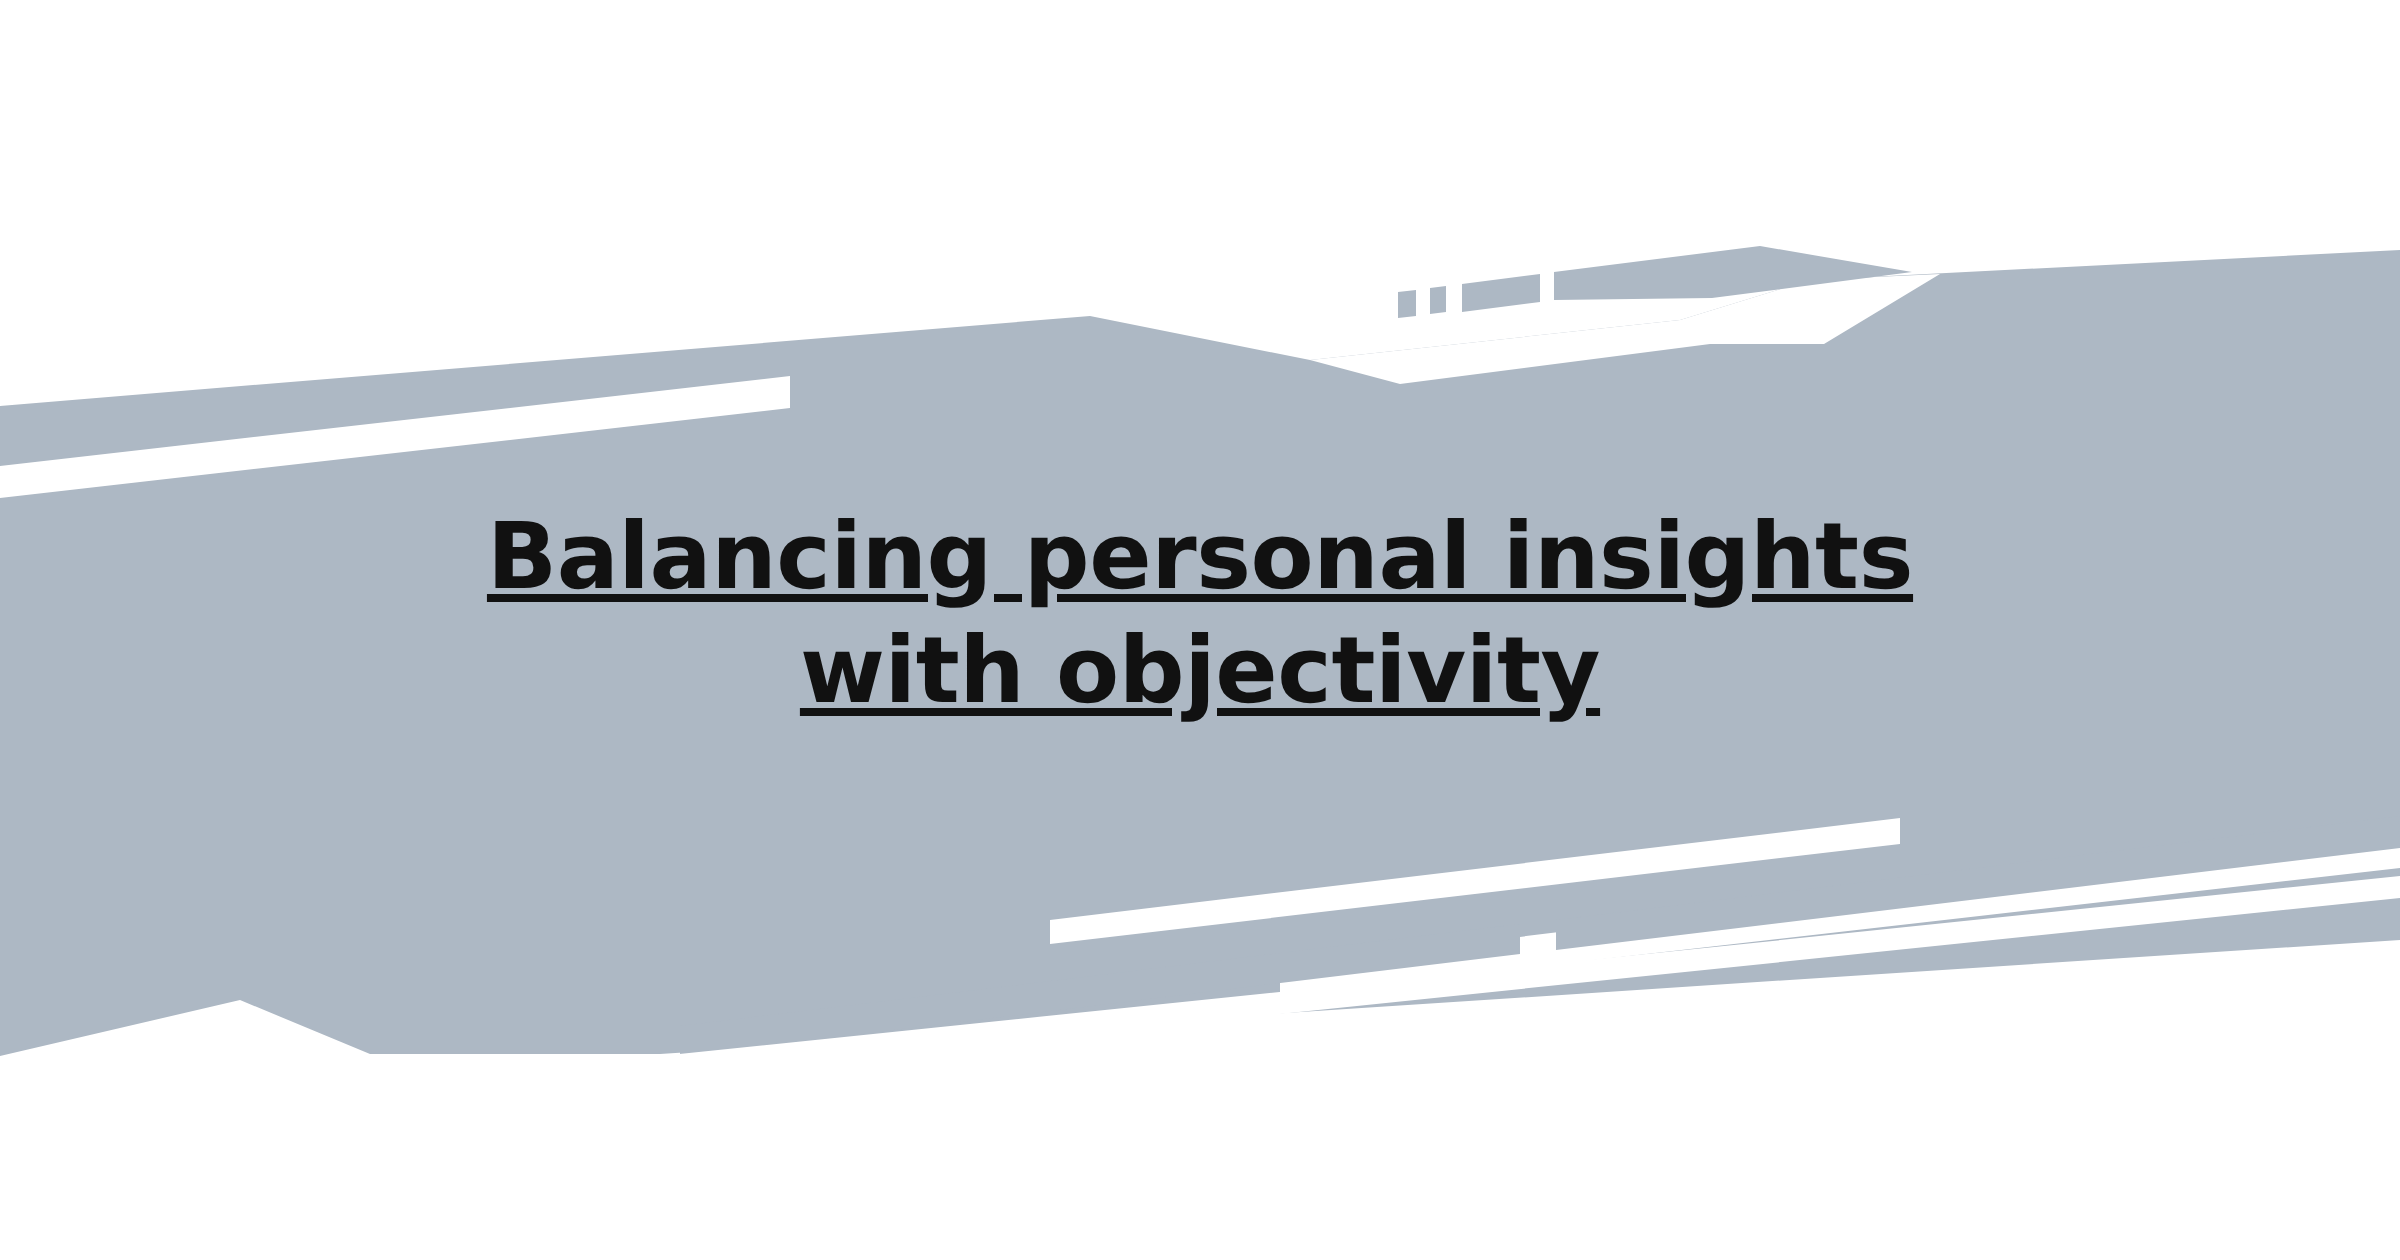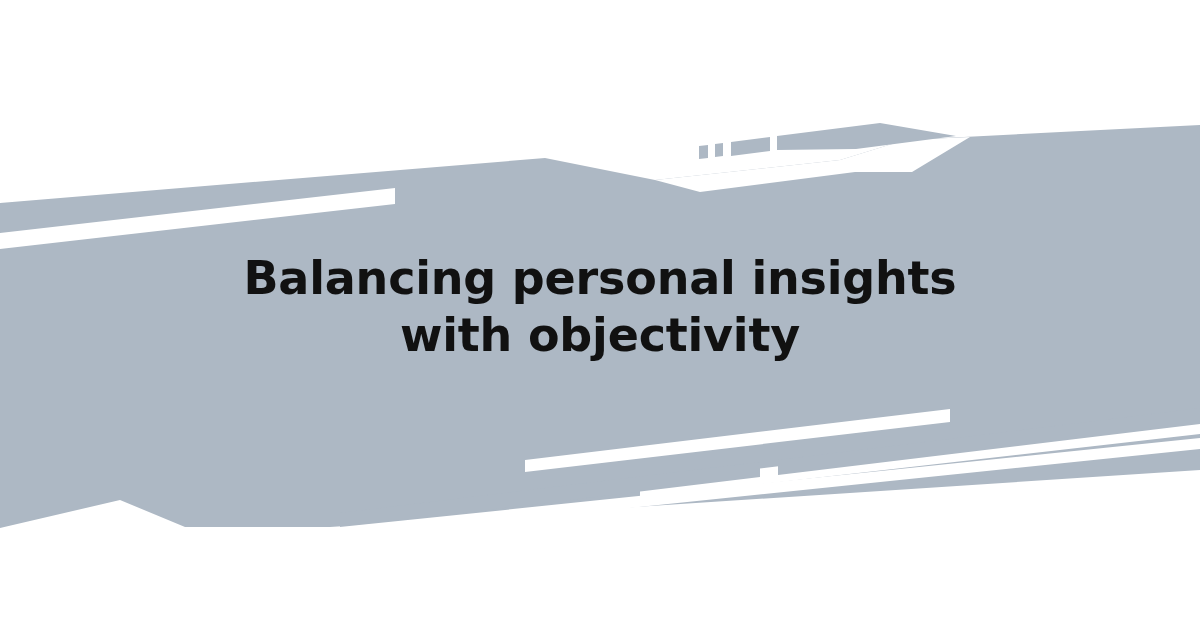--- a/index.html
+++ b/index.html
@@ -40,20 +40,21 @@
     font-family: "DejaVu Sans", sans-serif;
     font-size: 46px;
     line-height: 1.24;
     font-weight: 700;
     color: #111111;
     letter-spacing: -0.2px;
     white-space: pre-line;
     margin: 0;
     padding: 0;
     transform: translateY(-8px);
+    text-decoration: underline;
   }
 </style>
 </head>
 <body>
 
 <div id="banner">
 
   <svg id="art" viewBox="0 0 1200 630" preserveAspectRatio="none" aria-hidden="true">
 
     <path fill="#adb8c4" d="M 0,203

